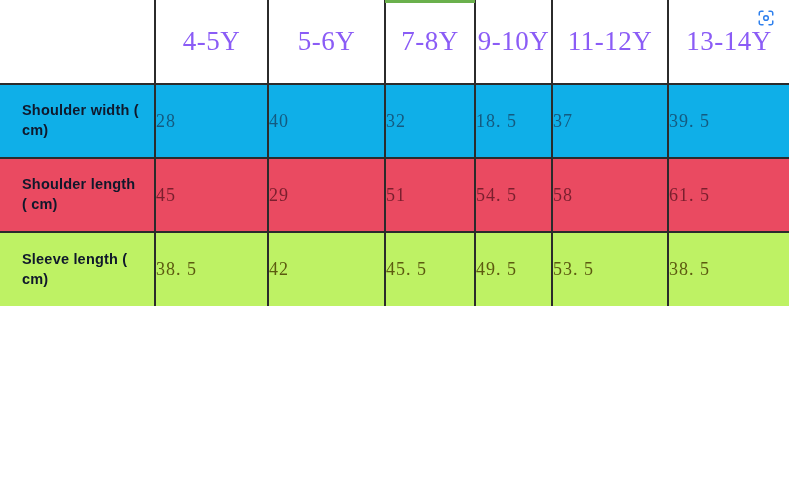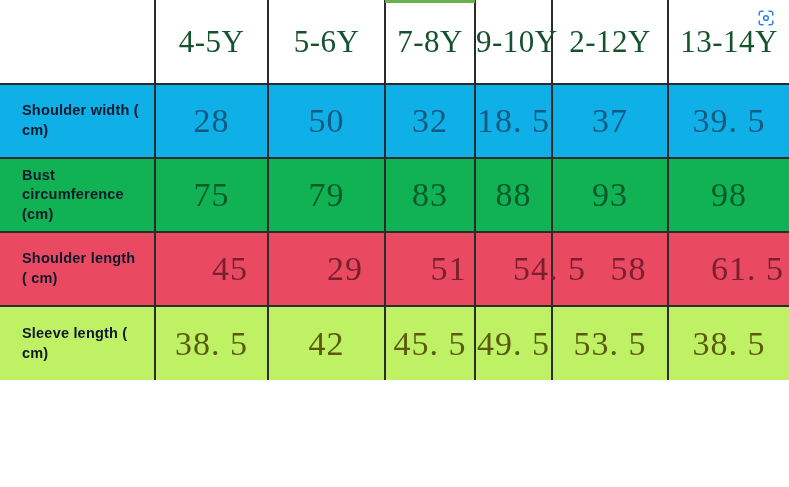--- a/index.html
+++ b/index.html
@@ -59,22 +59,22 @@
   col.c4 { width: 77px; }
   col.c5 { width: 116px; }
   col.c6 { width: 121px; }
 
   
   tr.head-row td {
     height: 84px;
     background: #ffffff;
     text-align: center;
     font-family: "Liberation Serif", serif;
-    font-size: 31px;
-    color: #14532d;
+    font-size: 27px;
+    color: #8b5cf6;
     letter-spacing: 0.5px;
     white-space: nowrap;
   }
   tr.head-row td.label-cell {
     border-right: 2px solid #2b2b2b;
   }
 
   
   tr.data-row td {
     height: 74px;
@@ -84,34 +84,33 @@
     font-weight: bold;
     font-size: 14.5px;
     color: #10182b;
     text-align: left;
     padding: 0 12px 0 22px;
     line-height: 1.35;
     letter-spacing: 0.2px;
   }
   tr.data-row td.value-cell {
     font-family: "Liberation Serif", serif;
-    font-size: 34px;
-    text-align: center;
+    font-size: 18px;
     letter-spacing: 1px;
     white-space: nowrap;
   }
 
   
   tr.row-shoulder td { background: #0fafe8; }
   tr.row-shoulder td.value-cell { color: #145a80; }
 
   tr.row-bust td { background: #10b254; }
   tr.row-bust td.value-cell { color: #0a5b2c; }
 
-  tr.row-clothes td { background: #ea4a61; padding-left: 37px; }
+  tr.row-clothes td { background: #ea4a61; }
   tr.row-clothes td.value-cell { color: #7a1f2e; }
 
   tr.row-sleeve td { background: #bef264; }
   tr.row-sleeve td.value-cell { color: #5c5a10; }
 
   
   tr.row-sleeve td { border-bottom: none; }
 
   
   .scan-badge {
@@ -157,43 +156,34 @@
         <col class="c6">
     </colgroup>
     <tbody>
 
       <tr class="head-row">
         <td class="label-cell"></td>
         <td>4-5Y</td>
         <td>5-6Y</td>
         <td>7-8Y</td>
         <td>9-10Y</td>
-        <td>2-12Y</td>
+        <td>11-12Y</td>
         <td>13-14Y</td>
       </tr>
 
       <tr class="data-row row-shoulder">
         <td class="label-cell">Shoulder width ( cm)</td>
         <td class="value-cell">28</td>
-        <td class="value-cell">50</td>
+        <td class="value-cell">40</td>
         <td class="value-cell">32</td>
         <td class="value-cell">18. 5</td>
         <td class="value-cell">37</td>
         <td class="value-cell">39. 5</td>
       </tr>
 
-      <tr class="data-row row-bust">
-        <td class="label-cell">Bust circumference (cm)</td>
-        <td class="value-cell">75</td>
-        <td class="value-cell">79</td>
-        <td class="value-cell">83</td>
-        <td class="value-cell">88</td>
-        <td class="value-cell">93</td>
-        <td class="value-cell">98</td>
-      </tr>
 
       <tr class="data-row row-clothes">
         <td class="label-cell">Shoulder length ( cm)</td>
         <td class="value-cell">45</td>
         <td class="value-cell">29</td>
         <td class="value-cell">51</td>
         <td class="value-cell">54. 5</td>
         <td class="value-cell">58</td>
         <td class="value-cell">61. 5</td>
       </tr>

